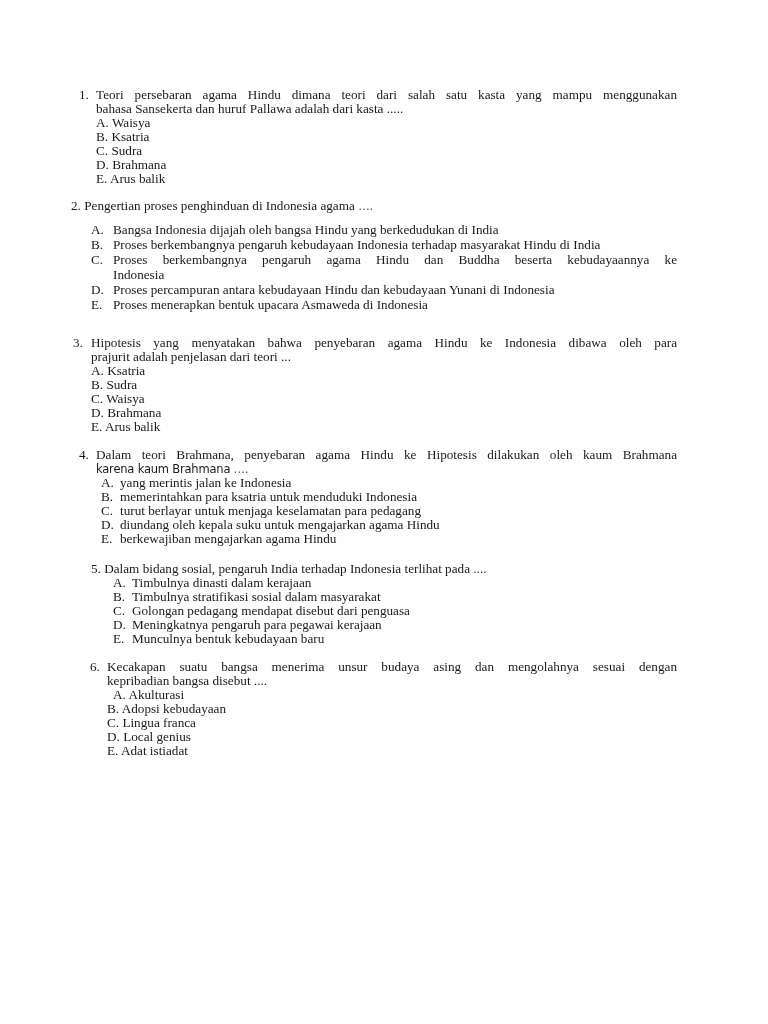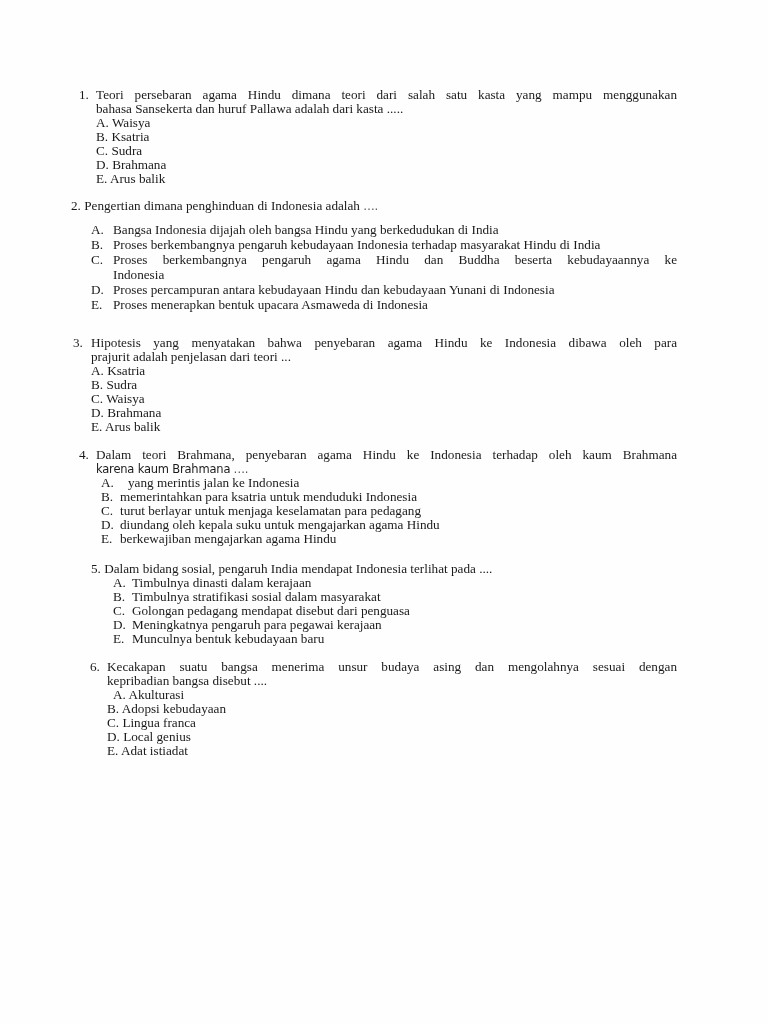--- a/index.html
+++ b/index.html
@@ -25,21 +25,21 @@
     <div class="ln" style="left:96px; top:116px;"><span>A.</span> <span>Waisya</span></div>
     <div class="ln" style="left:96px; top:130px;"><span>B.</span> <span>Ksatria</span></div>
     <div class="ln" style="left:96px; top:144px;"><span>C.</span> <span>Sudra</span></div>
     <div class="ln" style="left:96px; top:158px;"><span>D.</span> <span>Brahmana</span></div>
     <div class="ln" style="left:96px; top:172px;"><span>E.</span> <span>Arus balik</span></div>
   </div>
 
   <div>
     <div class="ln" style="left:71px; top:199px;">
       <span>2.</span>
-      <span>Pengertian dimana penghinduan di Indonesia adalah</span>
+      <span>Pengertian proses penghinduan di Indonesia agama</span>
       <span class="sans dots">….</span>
     </div>
     <div class="ln" style="left:91px; top:223px;">A.</div>
     <div class="ln" style="left:113px; top:223px;">Bangsa Indonesia dijajah oleh bangsa Hindu yang berkedudukan di India</div>
     <div class="ln" style="left:91px; top:238px;">B.</div>
     <div class="ln" style="left:113px; top:238px;">Proses berkembangnya pengaruh kebudayaan Indonesia terhadap masyarakat Hindu di India</div>
     <div class="ln" style="left:91px; top:253px;">C.</div>
     <div class="ln just" style="left:113px; top:253px; width:564px;">Proses berkembangnya pengaruh agama Hindu dan Buddha beserta kebudayaannya ke</div>
     <div class="ln" style="left:113px; top:268px;">Indonesia</div>
     <div class="ln" style="left:91px; top:283px;">D.</div>
@@ -54,41 +54,41 @@
     <div class="ln" style="left:91px; top:350px;">prajurit adalah penjelasan dari teori ...</div>
     <div class="ln" style="left:91px; top:364px;"><span>A.</span> <span>Ksatria</span></div>
     <div class="ln" style="left:91px; top:378px;"><span>B.</span> <span>Sudra</span></div>
     <div class="ln" style="left:91px; top:392px;"><span>C.</span> <span>Waisya</span></div>
     <div class="ln" style="left:91px; top:406px;"><span>D.</span> <span>Brahmana</span></div>
     <div class="ln" style="left:91px; top:420px;"><span>E.</span> <span>Arus balik</span></div>
   </div>
 
   <div>
     <div class="ln" style="left:79px; top:448px;">4.</div>
-    <div class="ln just" style="left:96px; top:448px; width:581px;">Dalam teori Brahmana, penyebaran agama Hindu ke Indonesia terhadap oleh kaum Brahmana</div>
+    <div class="ln just" style="left:96px; top:448px; width:581px;">Dalam teori Brahmana, penyebaran agama Hindu ke Hipotesis dilakukan oleh kaum Brahmana</div>
     <div class="ln" style="left:96px; top:462px;">
       <span class="sans">karena kaum Brahmana</span>
       <span class="sans dots">….</span>
     </div>
     <div class="ln" style="left:101px; top:476px;">A.</div>
-    <div class="ln" style="left:128px; top:476px;">yang merintis jalan ke Indonesia</div>
+    <div class="ln" style="left:120px; top:476px;">yang merintis jalan ke Indonesia</div>
     <div class="ln" style="left:101px; top:490px;">B.</div>
     <div class="ln" style="left:120px; top:490px;">memerintahkan para ksatria untuk menduduki Indonesia</div>
     <div class="ln" style="left:101px; top:504px;">C.</div>
     <div class="ln" style="left:120px; top:504px;">turut berlayar untuk menjaga keselamatan para pedagang</div>
     <div class="ln" style="left:101px; top:518px;">D.</div>
     <div class="ln" style="left:120px; top:518px;text-align:right;">diundang oleh kepala suku untuk mengajarkan agama Hindu</div>
     <div class="ln" style="left:101px; top:532px;">E.</div>
     <div class="ln" style="left:120px; top:532px;">berkewajiban mengajarkan agama Hindu</div>
   </div>
 
   <div>
     <div class="ln" style="left:91px; top:562px;">
       <span>5.</span>
-      <span>Dalam bidang sosial, pengaruh India  mendapat Indonesia terlihat pada ....</span>
+      <span>Dalam bidang sosial, pengaruh India  terhadap Indonesia terlihat pada ....</span>
     </div>
     <div class="ln" style="left:113px; top:576px;">A.</div>
     <div class="ln" style="left:132px; top:576px;">Timbulnya dinasti dalam kerajaan</div>
     <div class="ln" style="left:113px; top:590px;">B.</div>
     <div class="ln" style="left:132px; top:590px;">Timbulnya stratifikasi sosial dalam masyarakat</div>
     <div class="ln" style="left:113px; top:604px;">C.</div>
     <div class="ln" style="left:132px; top:604px;">Golongan pedagang mendapat disebut dari penguasa</div>
     <div class="ln" style="left:113px; top:618px;">D.</div>
     <div class="ln" style="left:132px; top:618px;">Meningkatnya pengaruh para pegawai kerajaan</div>
     <div class="ln" style="left:113px; top:632px;">E.</div>

